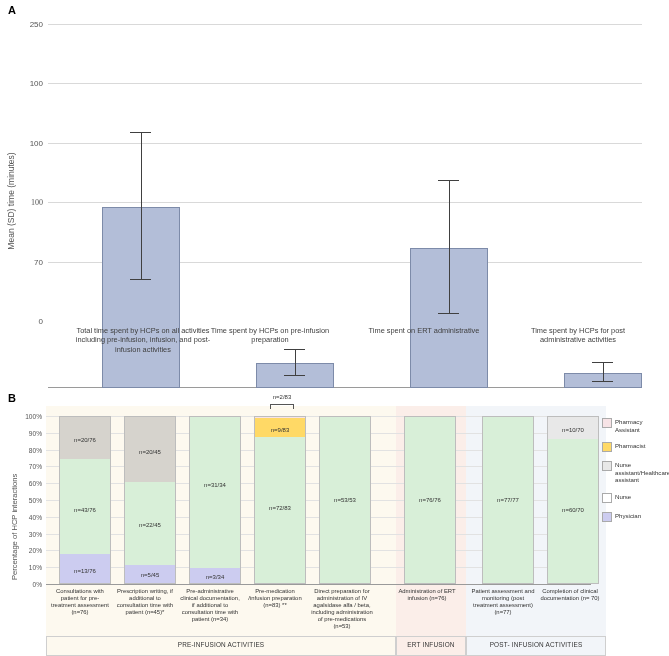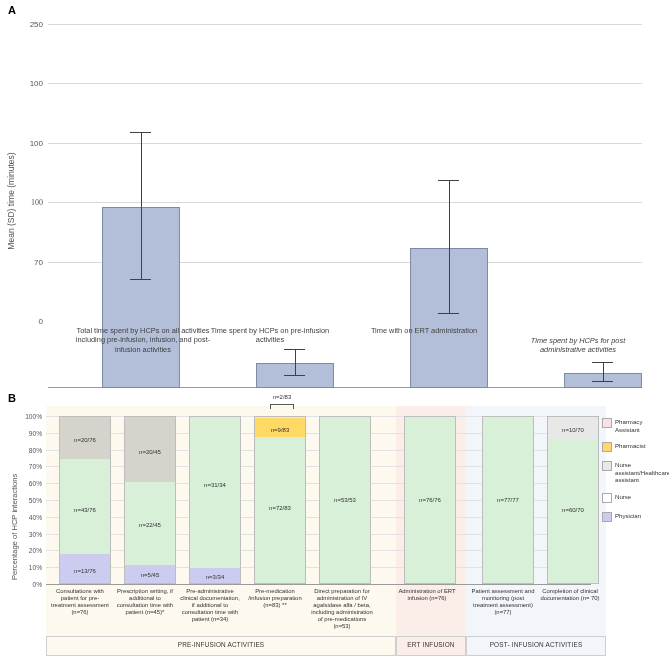--- a/index.html
+++ b/index.html
@@ -81,23 +81,23 @@
     <div class="a-cap" style="left:390px;width:21px;bottom:206.7px;"></div>
     <div class="a-cap" style="left:390px;width:21px;bottom:73.7px;"></div>
 
     <div class="a-bar" style="left:516px;width:78px;height:15.4px;bottom:0;"></div>
     <div class="a-err" style="left:554.5px;bottom:5.9px;height:19px;"></div>
     <div class="a-cap" style="left:544px;width:21px;bottom:24.9px;"></div>
     <div class="a-cap" style="left:544px;width:21px;bottom:5.9px;"></div>
   </div>
 
   <div class="a-catlabel" style="left:48px;top:326px;width:140px;margin-left:25px;">Total time spent by HCPs on all activities including pre-infusion, infusion, and post-infusion activities</div>
-  <div class="a-catlabel" style="left:204px;top:326px;width:132px;">Time spent by HCPs on pre-infusion activities</div>
-  <div class="a-catlabel" style="left:356px;top:326px;width:136px;">Time with on ERT administration</div>
-  <div class="a-catlabel" style="left:508px;top:336px;width:140px;font-style:italic;">Time spent by HCPs for post administrative activities</div>
+  <div class="a-catlabel" style="left:204px;top:326px;width:132px;">Time spent by HCPs on pre-infusion preparation</div>
+  <div class="a-catlabel" style="left:356px;top:326px;width:136px;">Time spent on ERT administrative</div>
+  <div class="a-catlabel" style="left:508px;top:326px;width:140px;">Time spent by HCPs for post administrative activities</div>
 
 </div>
 
 <div id="panelB">
   <div class="panel-letter" style="left:8px;top:2px;">B</div>
 </div>
 
 <div class="bzone" style="left:46px;top:406px;width:350px;height:250px;background:#fdf9ef;"></div>
 <div class="bzone" style="left:396px;top:406px;width:70px;height:250px;background:#fbeee9;"></div>
 <div class="bzone" style="left:466px;top:406px;width:140px;height:250px;background:#f2f5f9;"></div>

